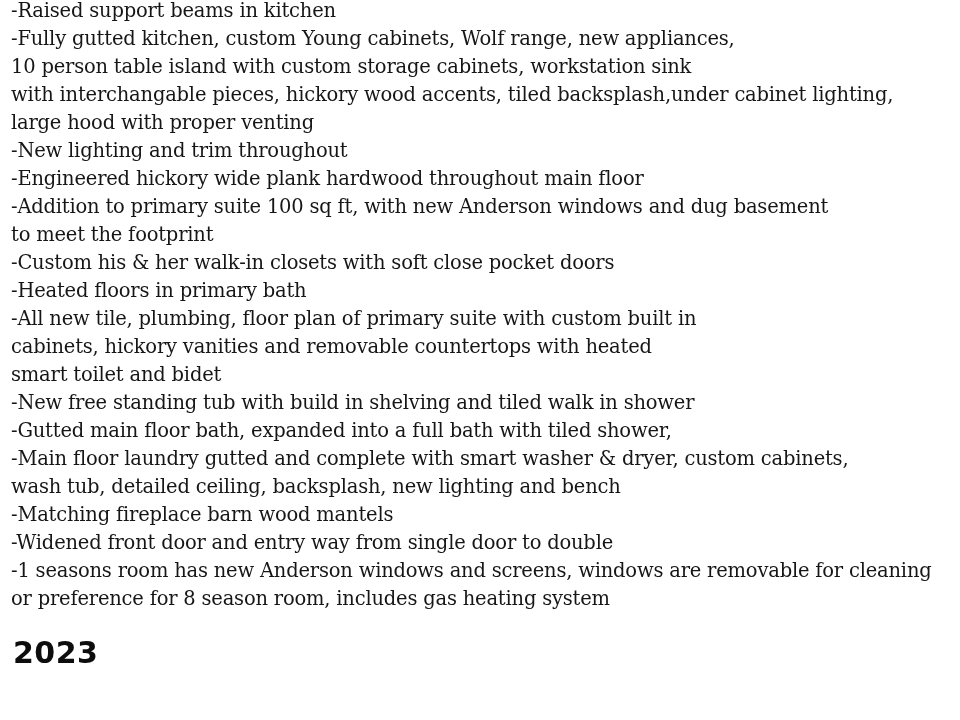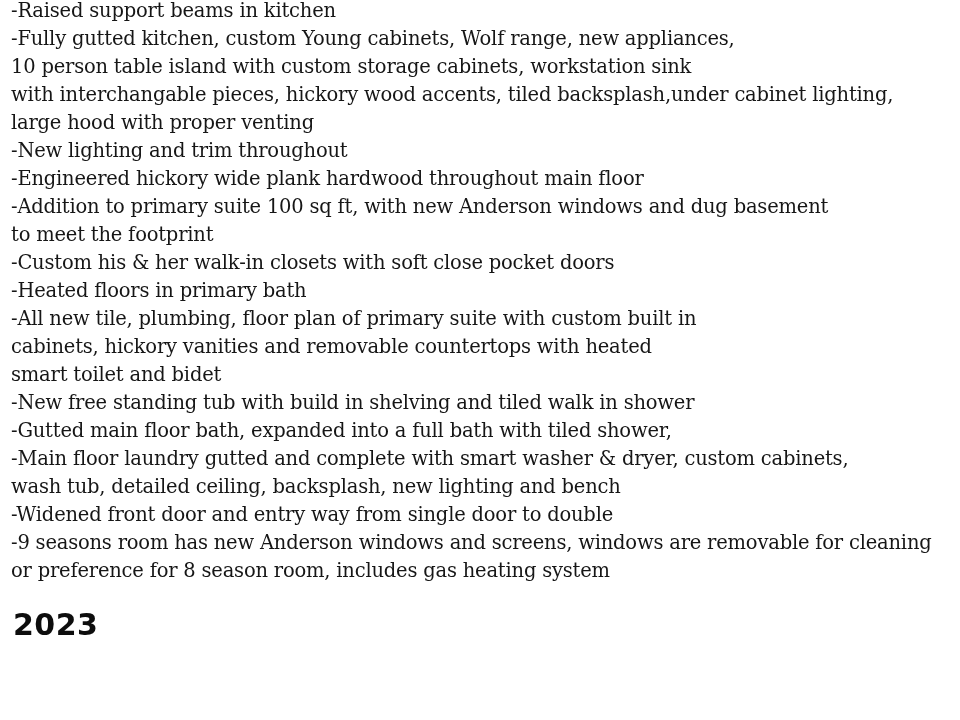--- a/index.html
+++ b/index.html
@@ -55,18 +55,19 @@
     <div class="line">to meet the footprint</div>
     <div class="line">-Custom his &amp; her walk-in closets with soft close pocket doors</div>
     <div class="line">-Heated floors in primary bath</div>
     <div class="line">-All new tile, plumbing, floor plan of primary suite with custom built in</div>
     <div class="line">cabinets, hickory vanities and removable countertops with heated</div>
     <div class="line">smart toilet and bidet</div>
     <div class="line">-New free standing tub with build in shelving and tiled walk in shower</div>
     <div class="line">-Gutted main floor bath, expanded into a full bath with tiled shower,</div>
     <div class="line">-Main floor laundry gutted and complete with smart washer &amp; dryer, custom cabinets,</div>
     <div class="line">wash tub, detailed ceiling, backsplash, new lighting and bench</div>
+    <div class="line">-Matching fireplace barn wood mantels</div>
     <div class="line">-Widened front door and entry way from single door to double</div>
-    <div class="line">-9 seasons room has new Anderson windows and screens, windows are removable for cleaning</div>
+    <div class="line">-1 seasons room has new Anderson windows and screens, windows are removable for cleaning</div>
     <div class="line">or preference for 8 season room, includes gas heating system</div>
   </div>
   <div class="year-heading">2023</div>
 </div>
 
 </body></html>

